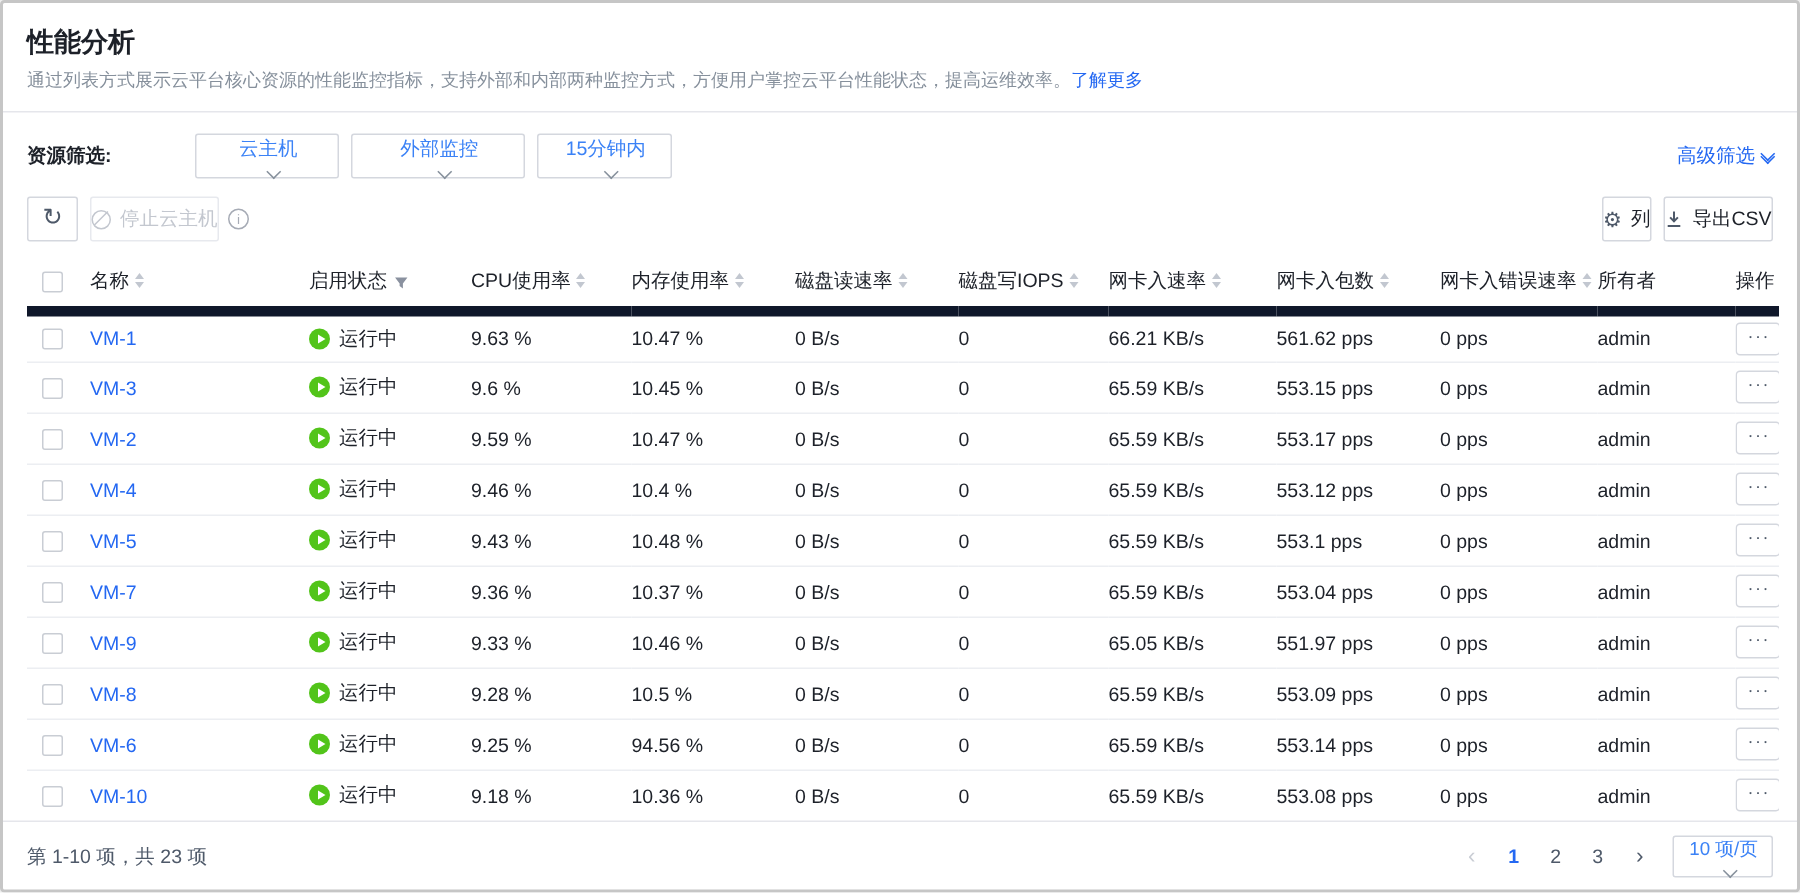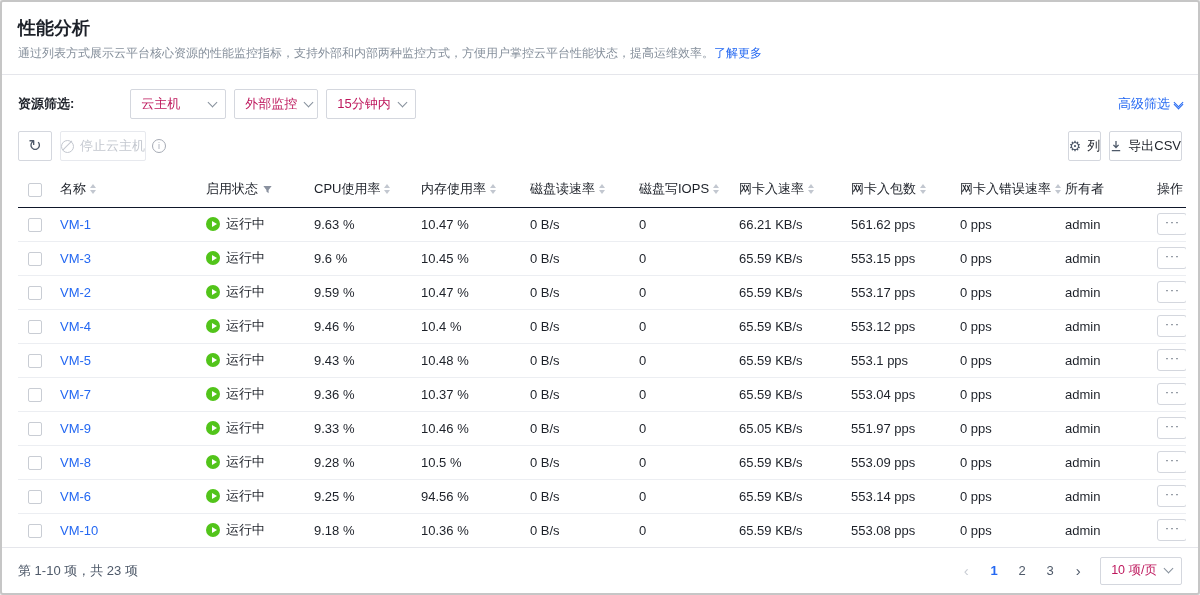--- a/index.html
+++ b/index.html
@@ -23,21 +23,21 @@
   .page-title { font-size: 18px; line-height: 22px; font-weight: 700; color: #1d2129; }
   .page-subtitle { margin-top: 7px; font-size: 12px; line-height: 15px; color: #86909c; }
   .learn-more { color: var(--accent, #2468f2); cursor: pointer; text-decoration: none; }
 
   
   .filter-row { display: flex; align-items: center; gap: 8px; padding: 14px 16px 12px; }
   .filter-label { font-size: 13px; font-weight: 700; color: #1d2129; margin-right: 48px; }
   .select {
     height: 30px; border: 1px solid #d4d7de; border-radius: 2px; background: #fff;
     display: inline-flex; align-items: center; justify-content: space-between;
-    padding: 0 9px 0 10px; font-size: 13px; color: #be185d; cursor: pointer; white-space: nowrap;
+    padding: 0 9px 0 10px; font-size: 13px; color: #3b82f6; cursor: pointer; white-space: nowrap; flex-direction: column;
   }
   .chev {
     width: 7px; height: 7px; flex: none;
     border-right: 1.4px solid #86909c; border-bottom: 1.4px solid #86909c;
     transform: rotate(45deg); margin-top: -4px; margin-left: 8px;
   }
   .advanced {
     margin-left: auto; display: inline-flex; align-items: center; gap: 5px;
     color: var(--accent, #2468f2); font-size: 13px; cursor: pointer; text-decoration: none;
   }
@@ -70,21 +70,21 @@
     display: inline-flex; align-items: center; justify-content: center; margin-left: -2px; cursor: pointer;
   }
   .toolbar-right { margin-left: auto; display: flex; gap: 8px; }
   .gear-glyph { font-size: 14px; line-height: 1; color: #4e5969; }
   .dl-icon { display: inline-flex; }
 
   
   table { width: 1168px; margin: 0 16px; border-collapse: collapse; table-layout: fixed; font-size: 13px; }
   thead th {
     height: 36px; text-align: left; vertical-align: middle;
-    color: #1d2129; font-weight: 400; border-bottom: 1px solid #0f172a; white-space: nowrap; overflow: hidden;
+    color: #1d2129; font-weight: 400; border-bottom: 7px solid #0f172a; white-space: nowrap; overflow: hidden;
   }
   tbody td {
     height: 34px; vertical-align: middle; border-bottom: 1px solid #eceef2;
     white-space: nowrap; overflow: hidden; color: #1d2129;
   }
   tbody tr:last-child td { border-bottom: none; }
   th, td { padding: 0 8px 0 0; }
   .col-check { padding-left: 10px; }
   .col-action { text-align: right; padding-right: 4px; }
   .th-wrap { display: inline-flex; align-items: center; gap: 4px; }
@@ -140,21 +140,21 @@
     <h1 class="page-title">性能分析</h1>
     <p class="page-subtitle"><span>通过列表方式展示云平台核心资源的性能监控指标，支持外部和内部两种监控方式，方便用户掌控云平台性能状态，提高运维效率。</span><a class="learn-more">了解更多</a></p>
   </div>
 
   <div class="filter-row">
     <span class="filter-label">资源筛选:</span>
     <div class="select" style="width:96px">
       <span>云主机</span>
       <span class="chev"></span>
     </div>
-    <div class="select" style="width:84px">
+    <div class="select" style="width:116px">
       <span>外部监控</span>
       <span class="chev"></span>
     </div>
     <div class="select" style="width:90px">
       <span>15分钟内</span>
       <span class="chev"></span>
     </div>
     <a class="advanced">
       <span>高级筛选</span>
       <span class="dbl-chev">

